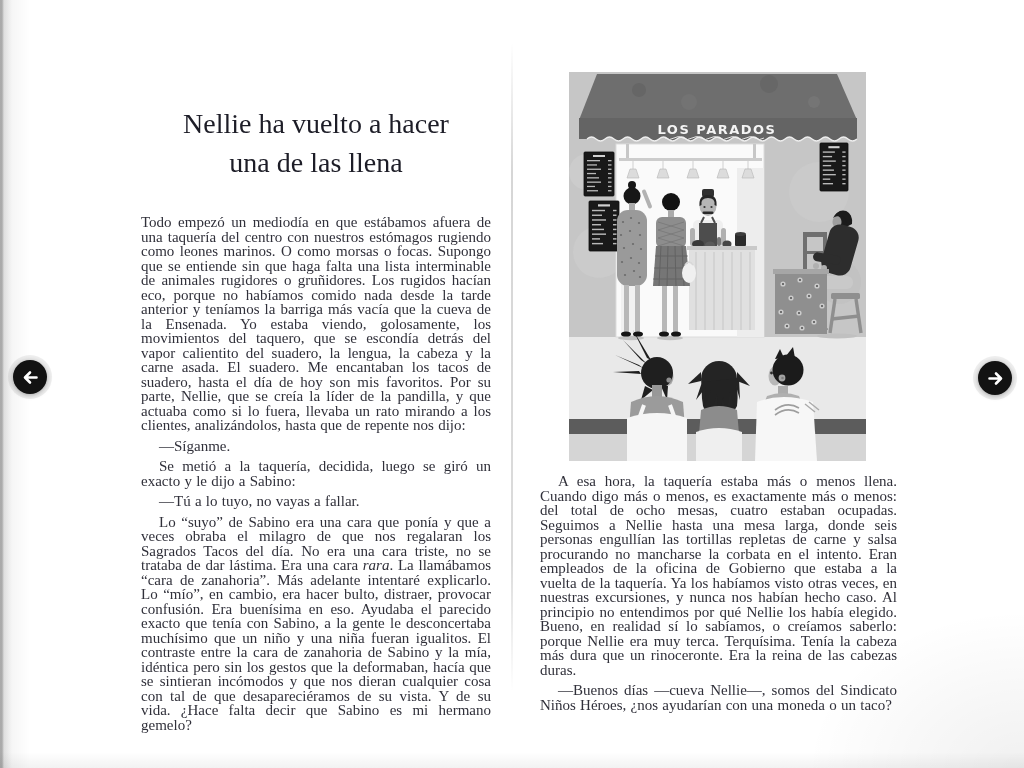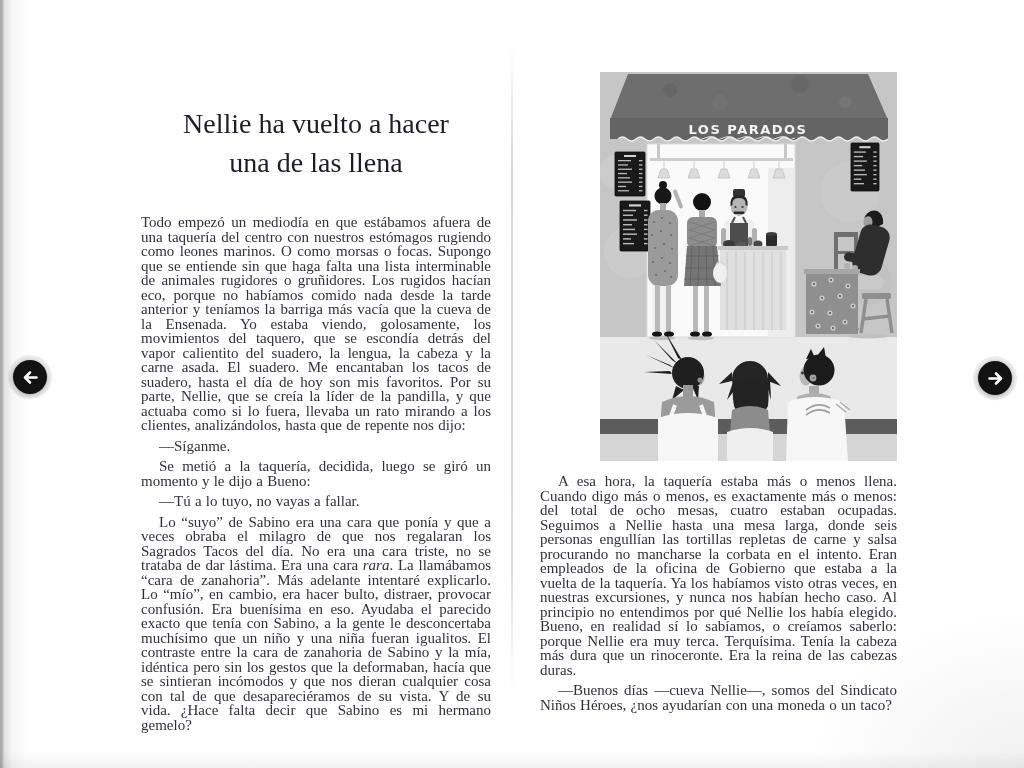--- a/index.html
+++ b/index.html
@@ -15,21 +15,21 @@
     background:linear-gradient(to bottom,rgba(0,0,0,0) 0%,rgba(0,0,0,0.16) 20%,rgba(0,0,0,0.14) 80%,rgba(0,0,0,0) 100%);}
   .chapter-title{position:absolute;left:140px;top:104px;width:352px;text-align:center;
     font-size:28px;line-height:39px;color:#1d1d27;}
   .body-col{position:absolute;}
   .body-left{left:141px;top:215px;width:350px;}
   .body-right{left:540px;top:468px;width:357px;}
   .para{margin:0;font-size:15px;line-height:14.5px;text-align:justify;color:#30303a;
     word-spacing:0.5px;}
   .para.indent{text-indent:18px;margin-top:6px;}
   .para em{}
-  .illustration{position:absolute;left:600px;top:72px;width:241px;height:389px;}
+  .illustration{position:absolute;left:569px;top:72px;width:241px;height:389px;}
   .illustration svg{display:block;}
   .nav-btn{position:absolute;width:34px;height:34px;border-radius:50%;background:#121212;
     display:flex;align-items:center;justify-content:center;border:none;padding:0;cursor:pointer;
     box-shadow:0 0 0 5px rgba(120,120,120,0.12),0 1px 5px rgba(0,0,0,0.35);}
   .nav-btn.prev{left:13px;top:360px;}
   .nav-btn.next{left:978px;top:361px;}
 </style>
 </head>
 <body>
 
@@ -40,21 +40,21 @@
   <div class="page-edge-bottom"></div>
   <div class="gutter"></div>
 
   <div class="chapter-title">
     <div>Nellie ha vuelto a hacer</div>
     <div>una de las llena</div>
   </div>
   <div class="body-col body-left">
       <p class="para"><span>Todo empezó un mediodía en que estábamos afuera de una taquería del centro con nuestros estómagos rugiendo como leones marinos. O como morsas o focas. Supongo que se entiende sin que haga falta una lista interminable de animales rugidores o gruñidores. Los rugidos hacían eco, porque no habíamos comido nada desde la tarde anterior y teníamos la barriga más vacía que la cueva de la Ensenada. Yo estaba viendo, golosamente, los movimientos del taquero, que se escondía detrás del vapor calientito del suadero, la lengua, la cabeza y la carne asada. El suadero. Me encantaban los tacos de suadero, hasta el día de hoy son mis favoritos. Por su parte, Nellie, que se creía la líder de la pandilla, y que actuaba como si lo fuera, llevaba un rato mirando a los clientes, analizándolos, hasta que de repente nos dijo:</span></p>
       <p class="para indent"><span>—Síganme.</span></p>
-      <p class="para indent"><span>Se metió a la taquería, decidida, luego se giró un momento y le dijo a Bueno:</span></p>
+      <p class="para indent"><span>Se metió a la taquería, decidida, luego se giró un exacto y le dijo a Sabino:</span></p>
       <p class="para indent"><span>—Tú a lo tuyo, no vayas a fallar.</span></p>
       <p class="para indent"><span>Lo “suyo” de Sabino era una cara que ponía y que a veces obraba el milagro de que nos regalaran los Sagrados Tacos del día. No era una cara triste, no se trataba de dar lástima. Era una cara </span><em>rara</em><span>. La llamábamos “cara de zanahoria”. Más adelante intentaré explicarlo. Lo “mío”, en cambio, era hacer bulto, distraer, provocar confusión. Era buenísima en eso. Ayudaba el parecido exacto que tenía con Sabino, a la gente le desconcertaba muchísimo que un niño y una niña fueran igualitos. El contraste entre la cara de zanahoria de Sabino y la mía, idéntica pero sin los gestos que la deformaban, hacía que se sintieran incómodos y que nos dieran cualquier cosa con tal de que desapareciéramos de su vista. Y de su vida. ¿Hace falta decir que Sabino es mi hermano gemelo?</span></p>
     </div>
 
   <div class="illustration">
     <svg width="297" height="389" viewBox="0 0 297 389" xmlns="http://www.w3.org/2000/svg">
       <defs>
         <g id="menurows">
           <rect x="9" y="3" width="12" height="2" fill="#e6e6e6" opacity="0.9"></rect>
           <rect x="3" y="8" width="13" height="1.3" fill="#d6d6d6" opacity="0.85"></rect>

